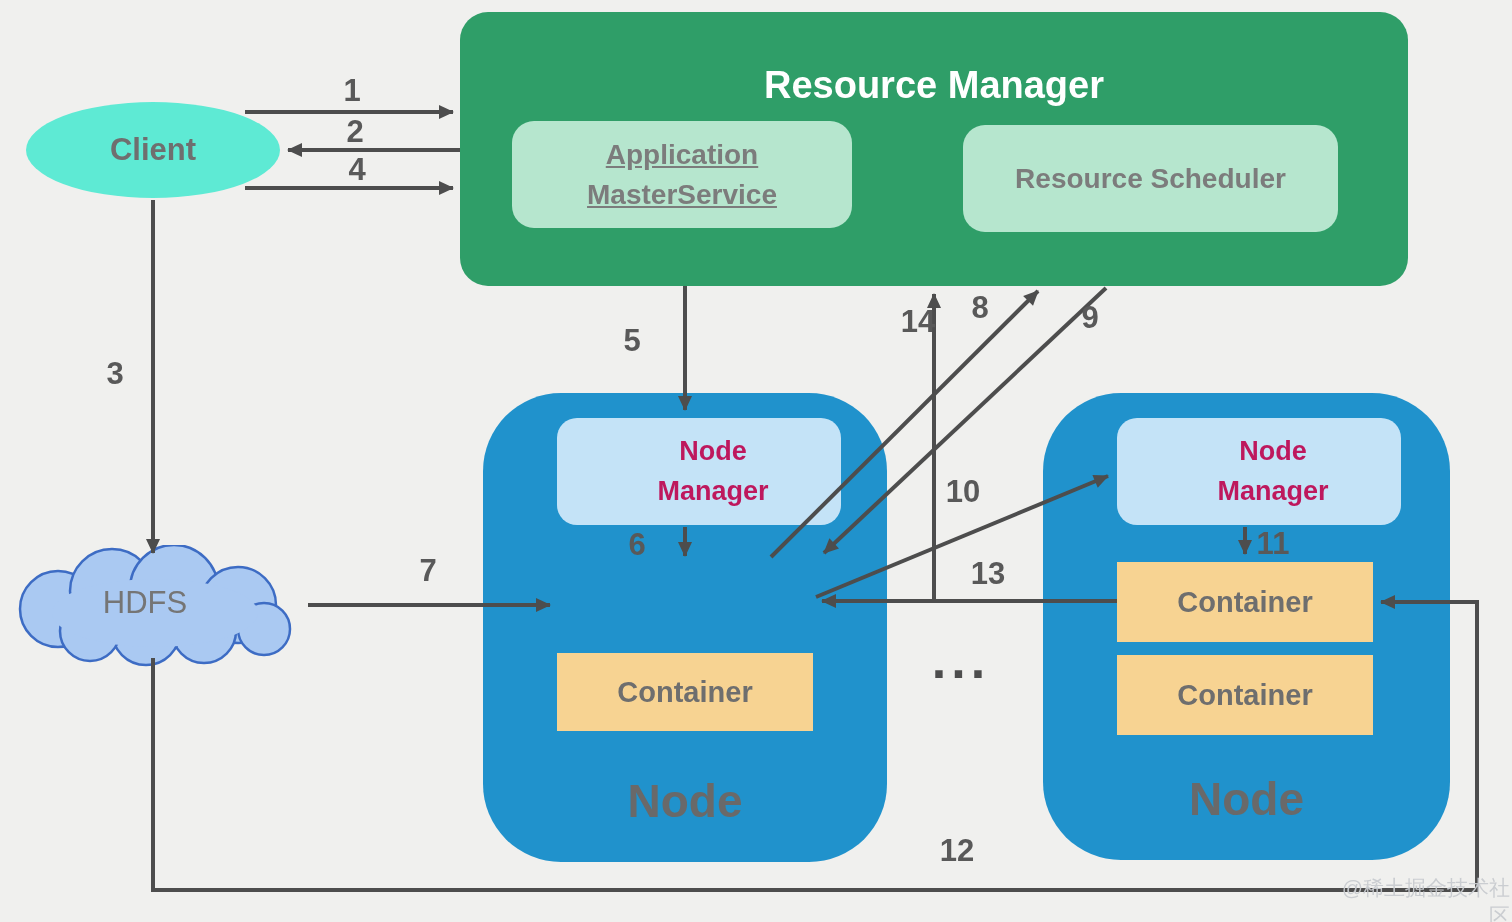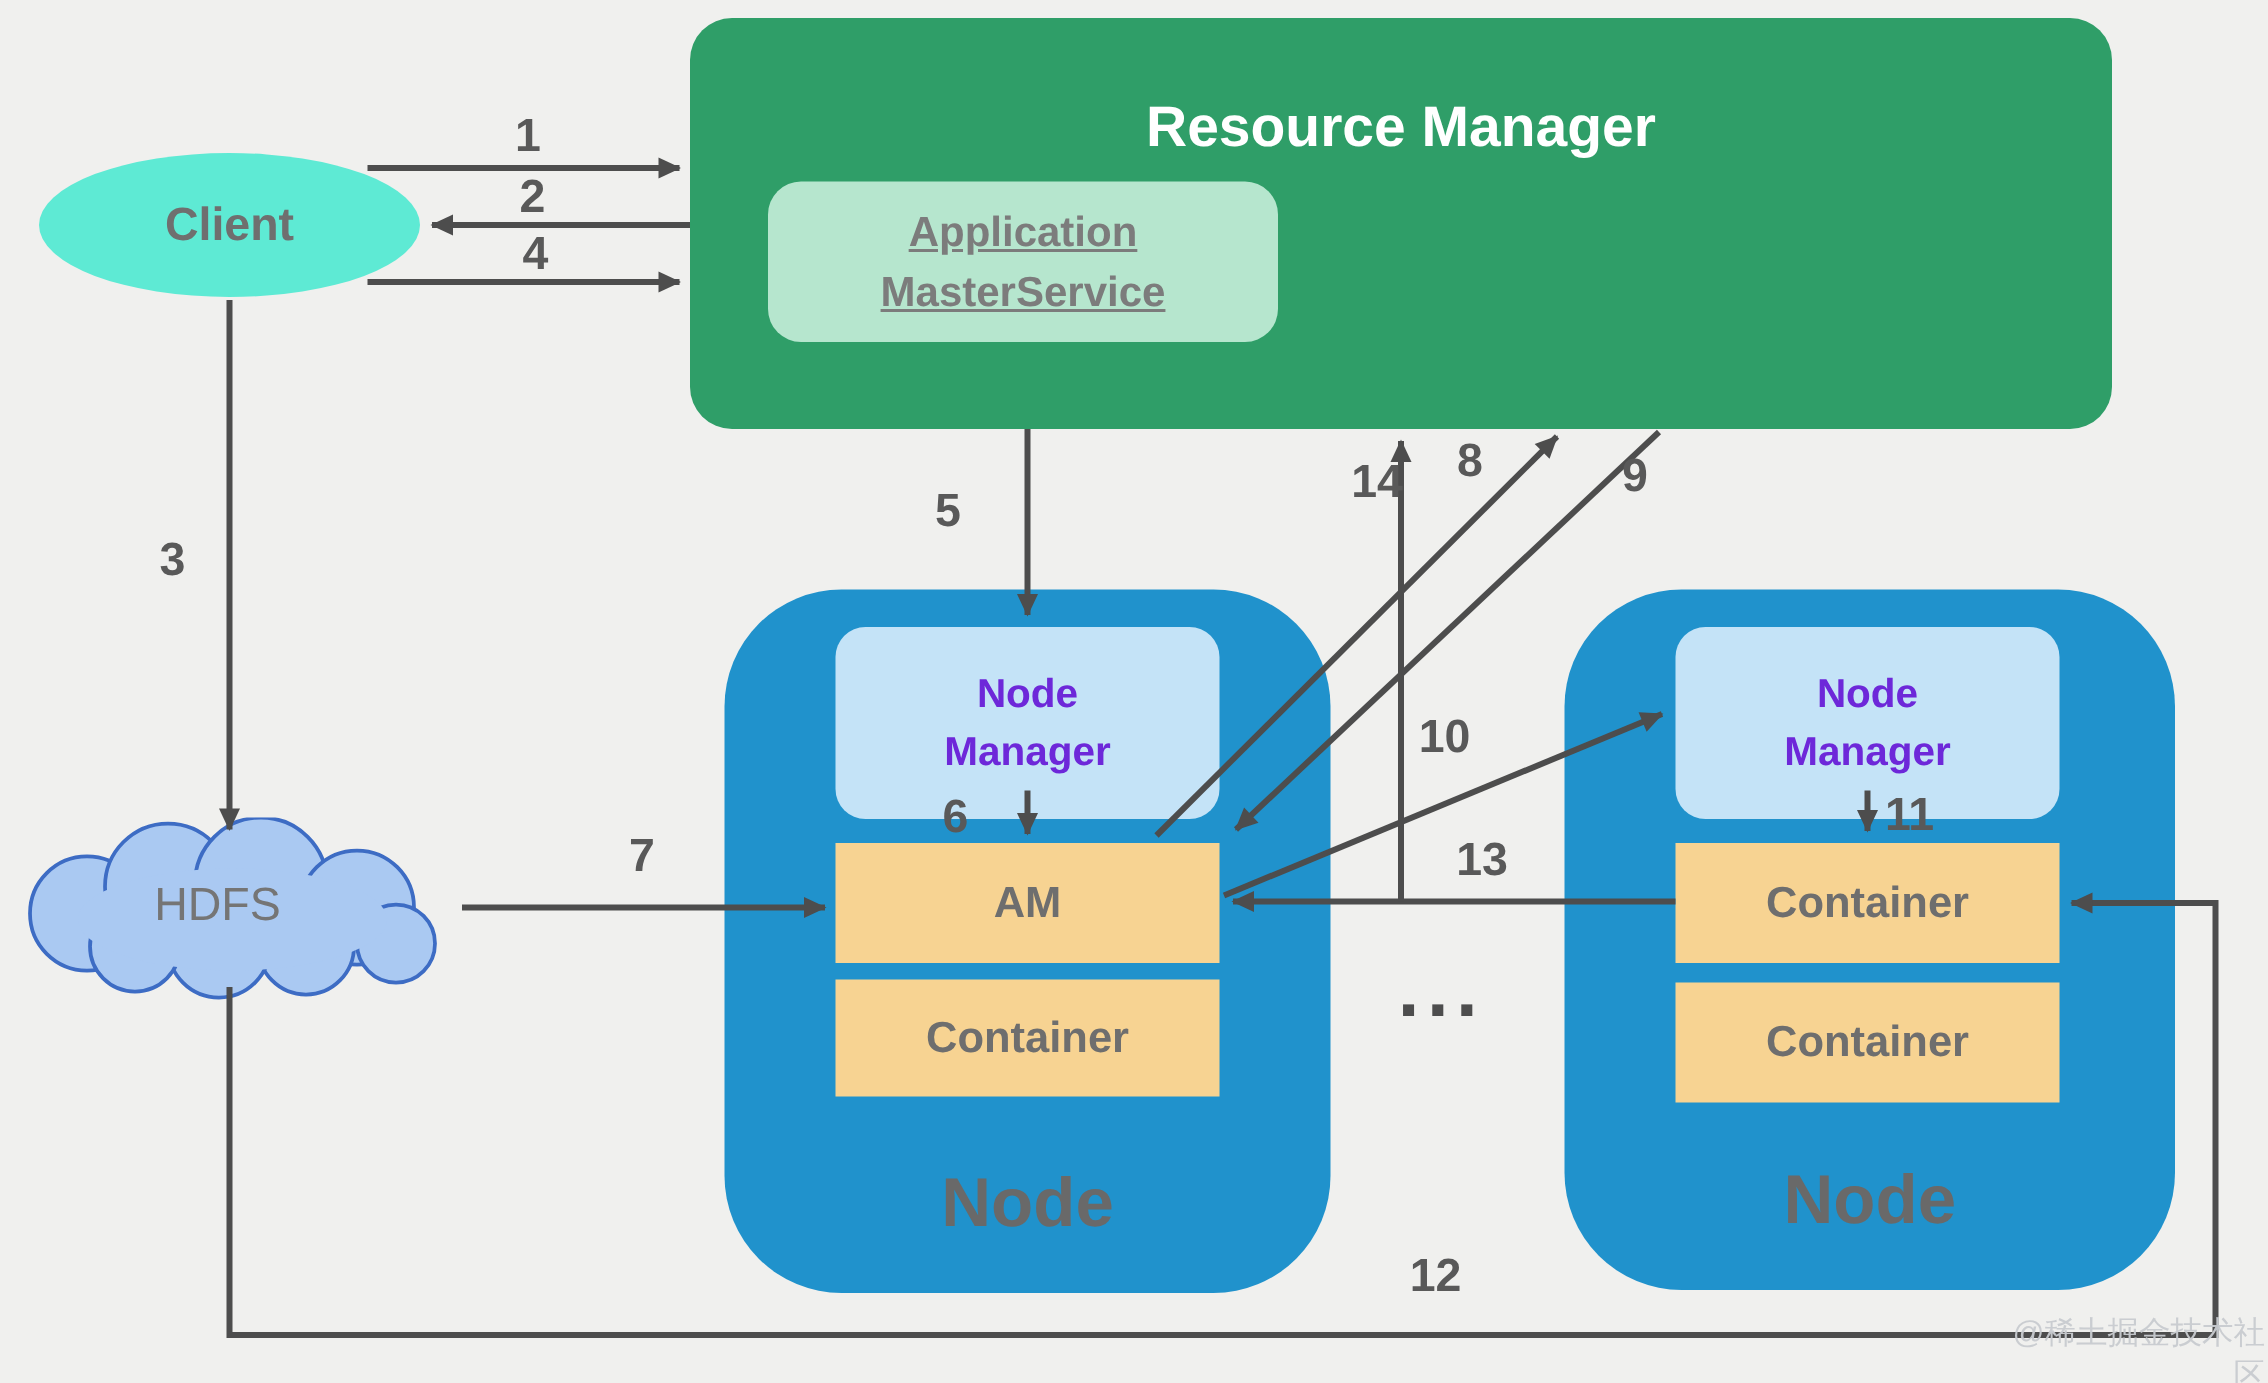--- a/index.html
+++ b/index.html
@@ -30,24 +30,24 @@
   }
   #ams{left:52px; top:109px; width:340px; height:107px;text-decoration:underline;}
   #ams span{max-width:250px;}
   #rs{left:503px; top:113px; width:375px; height:107px;}
   .node{
     position:absolute; background:#2092cc; border-radius:78px;
   }
   #node-left{left:483px; top:393px; width:404px; height:469px;}
   #node-right{left:1043px; top:393px; width:407px; height:467px;}
   .nm{
-    position:absolute; left:74px; top:25px; width:256px; height:128px;
+    position:absolute; left:74px; top:25px; width:256px; height:107px;
     background:#c4e3f7; border-radius:20px;
     display:flex; align-items:center; justify-content:center; text-align:center;
-    color:#6d28d9; font-size:27px; font-weight:bold; line-height:1.45;
+    color:#be185d; font-size:27px; font-weight:bold; line-height:1.45;padding-left:28px;
   }
   .nm span{max-width:150px;}
   .slot{
     position:absolute; left:74px; width:256px; height:80px;
     background:#f7d392;
     display:flex; align-items:center; justify-content:center;
     color:#6e6e6e; font-size:29px; font-weight:bold;
   }
   .slot.a{top:169px;}
   .slot.b{top:260px; height:78px;}
@@ -87,28 +87,28 @@
 
   <div class="ellipse">
     <span>Client</span>
   </div>
 
   <div id="rm">
     <div id="rm-title">Resource Manager</div>
     <div id="ams" class="rm-sub">
       <span>Application MasterService</span>
     </div>
+    <div id="rs" class="rm-sub">
+      <span>Resource Scheduler</span>
+    </div>
   </div>
 
   <div id="node-left" class="node">
     <div class="nm">
       <span>Node Manager</span>
-    </div>
-    <div class="slot a">
-      <span>AM</span>
     </div>
     <div class="slot b">
       <span>Container</span>
     </div>
     <div class="node-title">Node</div>
   </div>
 
   <div id="node-right" class="node">
     <div class="nm">
       <span>Node Manager</span>

